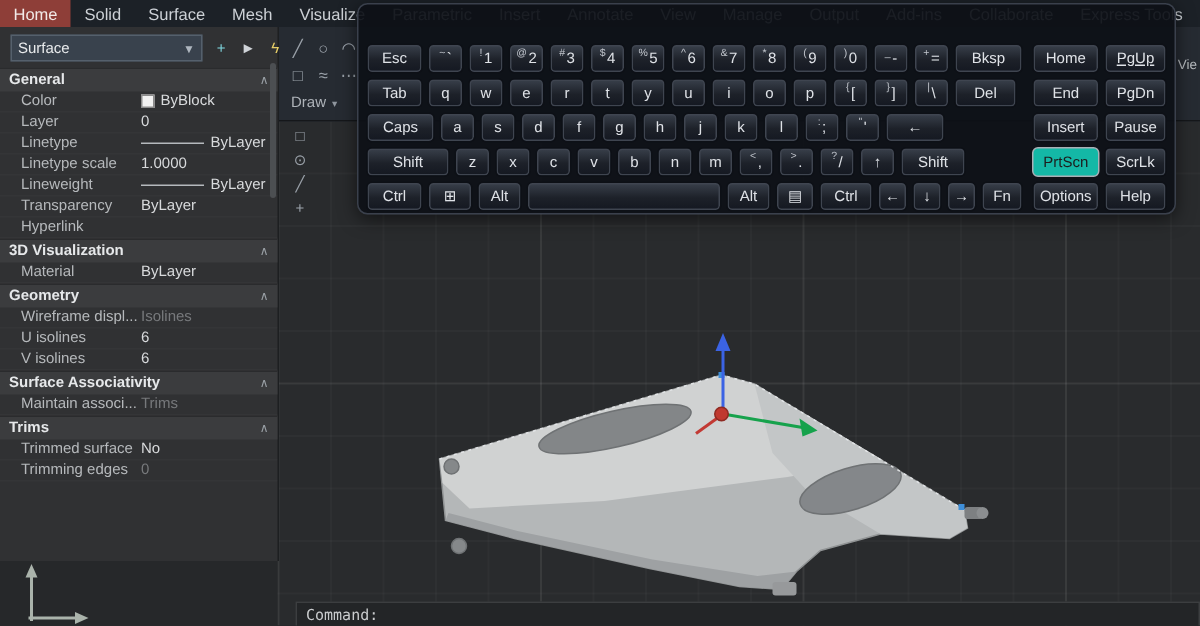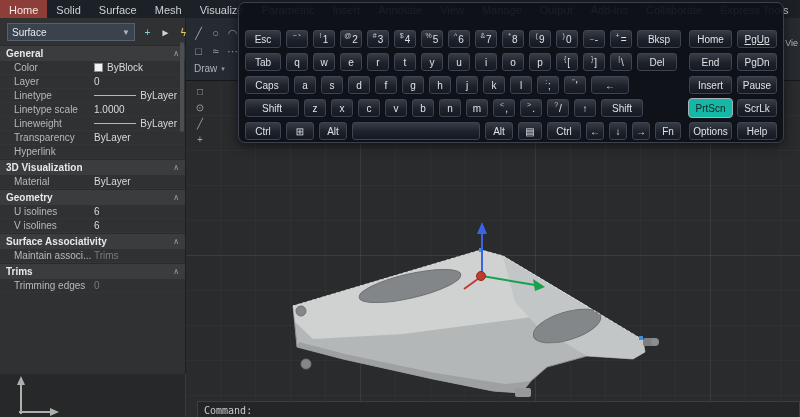--- a/index.html
+++ b/index.html
@@ -275,20 +275,26 @@
         <span class="pal-label">Material</span>
         <span class="pal-value">
           <span>ByLayer</span>
         </span>
       </div>
       <div class="pal-header">
         <span>Geometry</span>
         <span class="pal-chevron">∧</span>
       </div>
       <div class="pal-row">
+        <span class="pal-label">Wireframe displ...</span>
+        <span class="pal-value muted">
+          <span>Isolines</span>
+        </span>
+      </div>
+      <div class="pal-row">
         <span class="pal-label">U isolines</span>
         <span class="pal-value">
           <span>6</span>
         </span>
       </div>
       <div class="pal-row">
         <span class="pal-label">V isolines</span>
         <span class="pal-value">
           <span>6</span>
         </span>
@@ -299,20 +305,26 @@
       </div>
       <div class="pal-row">
         <span class="pal-label">Maintain associ...</span>
         <span class="pal-value muted">
           <span>Trims</span>
         </span>
       </div>
       <div class="pal-header">
         <span>Trims</span>
         <span class="pal-chevron">∧</span>
+      </div>
+      <div class="pal-row">
+        <span class="pal-label">Trimmed surface</span>
+        <span class="pal-value">
+          <span>No</span>
+        </span>
       </div>
       <div class="pal-row">
         <span class="pal-label">Trimming edges</span>
         <span class="pal-value muted">
           <span>0</span>
         </span>
       </div>
     </div>
   <div class="pal-scroll"></div>
 </div>

